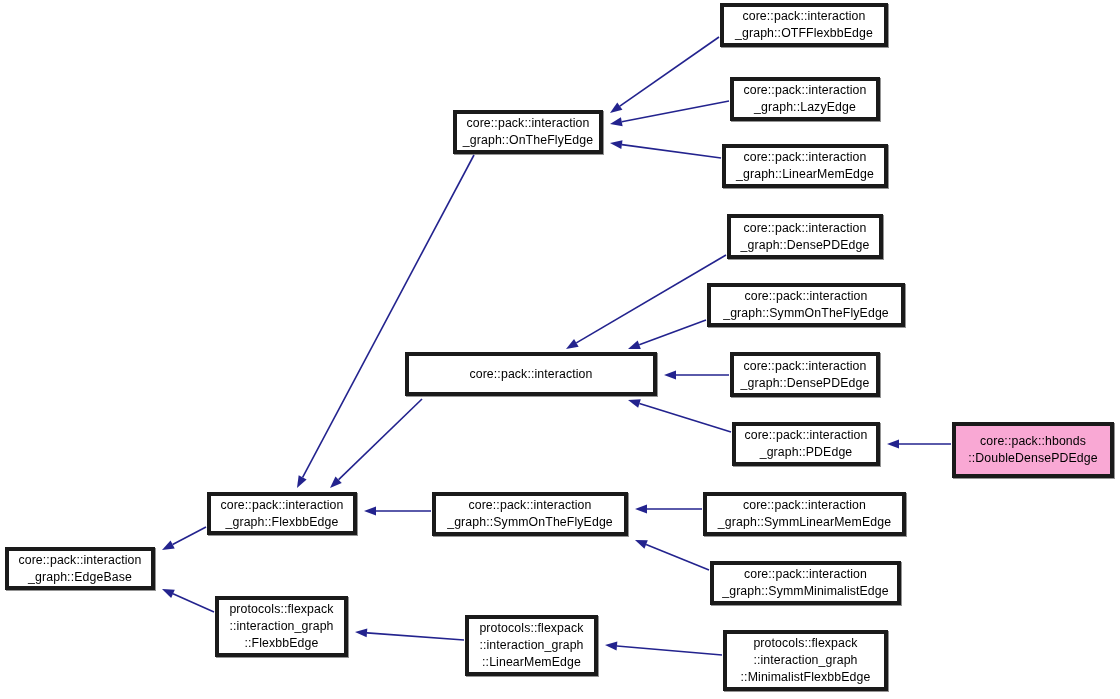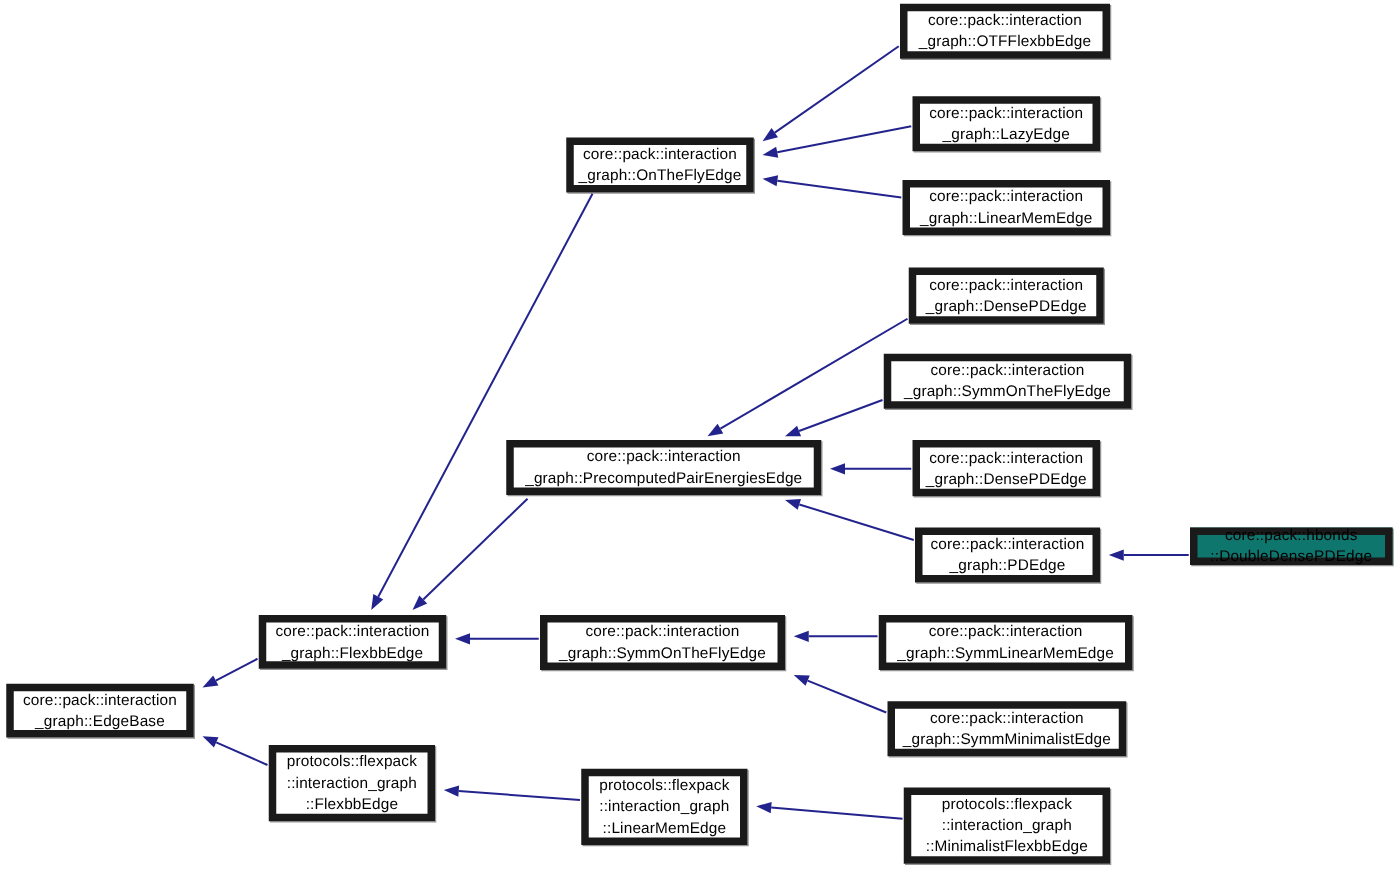--- a/index.html
+++ b/index.html
@@ -19,21 +19,21 @@
     position: absolute;
     left: 0;
     top: 0;
     width: 1120px;
     height: 699px;
     pointer-events: none;
   }
   .uml-node {
     position: absolute;
     box-sizing: border-box;
-    border: 6px solid #14532d;
+    border: 4px solid #14532d;
     background: #ffffff;
     display: flex;
     flex-direction: column;
     align-items: center;
     justify-content: center;
     text-align: center;
     font-size: 12.3px;
     line-height: 1.38;
     color: #000000;
     letter-spacing: 0.01em;
@@ -91,24 +91,24 @@
       </g>
   </svg>
 
   <div id="node-layer">
       <div class="uml-node" style="left: 720px; top: 3px; width: 168px; height: 44px; border-color: rgb(26, 26, 26); background: rgb(255, 255, 255); color: rgb(0, 0, 0);"><span class="node-line">core::pack::interaction</span><span class="node-line">_graph::OTFFlexbbEdge</span></div>
       <div class="uml-node" style="left: 730px; top: 77px; width: 150px; height: 44px; border-color: rgb(26, 26, 26); background: rgb(255, 255, 255); color: rgb(0, 0, 0);"><span class="node-line">core::pack::interaction</span><span class="node-line">_graph::LazyEdge</span></div>
       <div class="uml-node" style="left: 453px; top: 110px; width: 150px; height: 44px; border-color: rgb(26, 26, 26); background: rgb(255, 255, 255); color: rgb(0, 0, 0);"><span class="node-line">core::pack::interaction</span><span class="node-line">_graph::OnTheFlyEdge</span></div>
       <div class="uml-node" style="left: 722px; top: 144px; width: 166px; height: 44px; border-color: rgb(26, 26, 26); background: rgb(255, 255, 255); color: rgb(0, 0, 0);"><span class="node-line">core::pack::interaction</span><span class="node-line">_graph::LinearMemEdge</span></div>
       <div class="uml-node" style="left: 727px; top: 214px; width: 156px; height: 45px; border-color: rgb(26, 26, 26); background: rgb(255, 255, 255); color: rgb(0, 0, 0);"><span class="node-line">core::pack::interaction</span><span class="node-line">_graph::DensePDEdge</span></div>
       <div class="uml-node" style="left: 707px; top: 283px; width: 198px; height: 44px; border-color: rgb(26, 26, 26); background: rgb(255, 255, 255); color: rgb(0, 0, 0);"><span class="node-line">core::pack::interaction</span><span class="node-line">_graph::SymmOnTheFlyEdge</span></div>
-      <div class="uml-node" style="left: 405px; top: 352px; width: 252px; height: 44px; border-color: rgb(26, 26, 26); background: rgb(255, 255, 255); color: rgb(0, 0, 0);"><span class="node-line">core::pack::interaction</span><span class="node-line">_graph::PrecomputedPairEnergiesEdge</span></div>
+      <div class="uml-node" style="left: 405px; top: 352px; width: 252px; height: 44px; border-color: rgb(26, 26, 26); background: rgb(255, 255, 255); color: rgb(0, 0, 0);"><span class="node-line">core::pack::interaction</span></div>
       <div class="uml-node" style="left: 730px; top: 352px; width: 150px; height: 45px; border-color: rgb(26, 26, 26); background: rgb(255, 255, 255); color: rgb(0, 0, 0);"><span class="node-line">core::pack::interaction</span><span class="node-line">_graph::DensePDEdge</span></div>
       <div class="uml-node" style="left: 732px; top: 422px; width: 148px; height: 44px; border-color: rgb(26, 26, 26); background: rgb(255, 255, 255); color: rgb(0, 0, 0);"><span class="node-line">core::pack::interaction</span><span class="node-line">_graph::PDEdge</span></div>
-      <div class="uml-node" style="left: 952px; top: 422px; width: 162px; height: 30px; border-color: rgb(26, 26, 26); background: #0f766e; color: rgb(0, 0, 0);"><span class="node-line">core::pack::hbonds</span><span class="node-line">::DoubleDensePDEdge</span></div>
+      <div class="uml-node" style="left: 952px; top: 422px; width: 162px; height: 56px; border-color: rgb(26, 26, 26); background: #f9a8d4; color: rgb(0, 0, 0);"><span class="node-line">core::pack::hbonds</span><span class="node-line">::DoubleDensePDEdge</span></div>
       <div class="uml-node" style="left: 207px; top: 492px; width: 150px; height: 43px; border-color: rgb(26, 26, 26); background: rgb(255, 255, 255); color: rgb(0, 0, 0);"><span class="node-line">core::pack::interaction</span><span class="node-line">_graph::FlexbbEdge</span></div>
       <div class="uml-node" style="left: 432px; top: 492px; width: 196px; height: 44px; border-color: rgb(26, 26, 26); background: rgb(255, 255, 255); color: rgb(0, 0, 0);"><span class="node-line">core::pack::interaction</span><span class="node-line">_graph::SymmOnTheFlyEdge</span></div>
       <div class="uml-node" style="left: 703px; top: 492px; width: 203px; height: 44px; border-color: rgb(26, 26, 26); background: rgb(255, 255, 255); color: rgb(0, 0, 0);"><span class="node-line">core::pack::interaction</span><span class="node-line">_graph::SymmLinearMemEdge</span></div>
       <div class="uml-node" style="left: 5px; top: 547px; width: 150px; height: 43px; border-color: rgb(26, 26, 26); background: rgb(255, 255, 255); color: rgb(0, 0, 0);"><span class="node-line">core::pack::interaction</span><span class="node-line">_graph::EdgeBase</span></div>
       <div class="uml-node" style="left: 710px; top: 561px; width: 191px; height: 44px; border-color: rgb(26, 26, 26); background: rgb(255, 255, 255); color: rgb(0, 0, 0);"><span class="node-line">core::pack::interaction</span><span class="node-line">_graph::SymmMinimalistEdge</span></div>
       <div class="uml-node" style="left: 215px; top: 596px; width: 133px; height: 61px; border-color: rgb(26, 26, 26); background: rgb(255, 255, 255); color: rgb(0, 0, 0);"><span class="node-line">protocols::flexpack</span><span class="node-line">::interaction_graph</span><span class="node-line">::FlexbbEdge</span></div>
       <div class="uml-node" style="left: 465px; top: 615px; width: 133px; height: 61px; border-color: rgb(26, 26, 26); background: rgb(255, 255, 255); color: rgb(0, 0, 0);"><span class="node-line">protocols::flexpack</span><span class="node-line">::interaction_graph</span><span class="node-line">::LinearMemEdge</span></div>
       <div class="uml-node" style="left: 723px; top: 630px; width: 165px; height: 61px; border-color: rgb(26, 26, 26); background: rgb(255, 255, 255); color: rgb(0, 0, 0);"><span class="node-line">protocols::flexpack</span><span class="node-line">::interaction_graph</span><span class="node-line">::MinimalistFlexbbEdge</span></div>
     </div>
 

